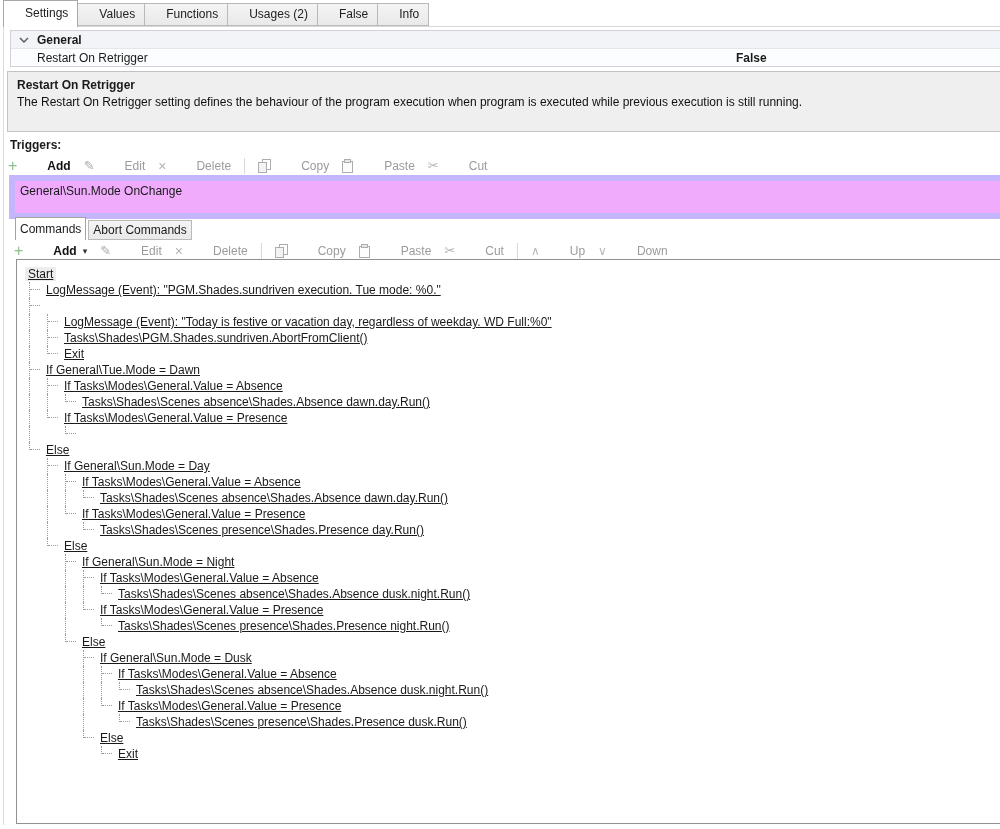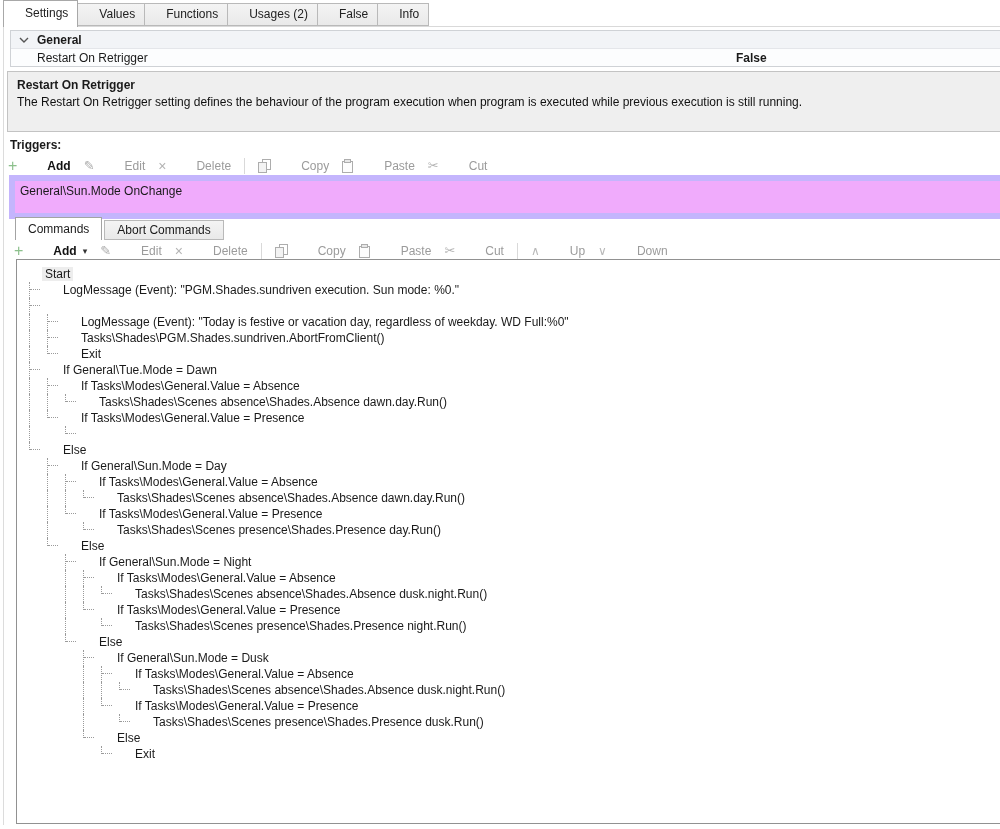--- a/index.html
+++ b/index.html
@@ -45,33 +45,33 @@
   .ic-copy{position:relative;width:13px;height:14px;display:inline-block;}
   .ic-copy::before{content:"";position:absolute;left:4px;top:0;width:7px;height:9px;border:1px solid #adadad;background:#fff;}
   .ic-copy::after{content:"";position:absolute;left:0;top:3px;width:7px;height:9px;border:1px solid #adadad;background:#f3f3f3;}
   .ic-paste{position:relative;width:12px;height:14px;display:inline-block;}
   .ic-paste::before{content:"";position:absolute;left:0;top:2px;width:9px;height:10px;border:1px solid #adadad;background:#fdfdfd;}
   .ic-paste::after{content:"";position:absolute;left:2px;top:0;width:5px;height:2px;border:1px solid #adadad;background:#e7e7e7;}
   .triggerbox{position:absolute;left:9px;top:175px;width:988px;height:32px;border:6px solid #c4b5fd;background:#f0abfc;}
   .trigger-item{padding:3px 5px;white-space:nowrap;}
   
   .tabstrip2{position:absolute;left:15px;top:219px;height:21px;display:flex;align-items:flex-end;}
-  .tab2{padding:3px 12px;border:1px solid #b9b9b9;background:linear-gradient(#f4f4f4,#e9e9e9);height:12px;line-height:12px;}
+  .tab2{padding:3px 4px;border:1px solid #b9b9b9;background:linear-gradient(#f4f4f4,#e9e9e9);height:12px;line-height:12px;}
   .tab2.active{background:#fff;border:1px solid #a3a3a3;border-bottom:none;height:16px;line-height:16px;z-index:2;}
   .tab2+.tab2{margin-left:2px;}
   .toolbar2{position:absolute;left:14px;top:242px;height:18px;}
   
   .treebox{position:absolute;left:16px;top:259px;width:990px;height:565px;border:1px solid #919191;background:#fff;
            padding:6px 0 0 7px;box-sizing:border-box;overflow:hidden;}
   .trow{display:flex;align-items:center;height:16px;white-space:nowrap;}
   .gcell{position:relative;width:18px;height:16px;flex:0 0 18px;}
   .g-v::before,.g-tee::before{content:"";position:absolute;left:5px;top:0;bottom:0;border-left:1px dotted #9a9a9a;}
   .g-elbow::before{content:"";position:absolute;left:5px;top:0;height:8px;border-left:1px dotted #9a9a9a;}
   .g-tee::after,.g-elbow::after{content:"";position:absolute;left:6px;width:10px;top:7px;border-top:1px dotted #9a9a9a;}
-  .tlabel{margin-left:18px;padding:0 3px;}
+  .tlabel{margin-left:1px;padding:0 3px;text-decoration:underline;}
   .tlabel.sel{background:#ededed;}
 </style>
 </head>
 <body>
 
 <div class="tabstrip">
   <div class="tab active">Settings</div>
   <div class="tab">Values</div>
   <div class="tab">Functions</div>
   <div class="tab">Usages (2)</div>
@@ -174,21 +174,21 @@
     <span class="tb-label">Down</span>
   </div>
 </div>
 
 <div class="treebox">
     <div class="trow">
       <span class="tlabel sel">Start</span>
     </div>
     <div class="trow">
       <span class="gcell g-tee"></span>
-      <span class="tlabel">LogMessage (Event): "PGM.Shades.sundriven execution. Sun mode: %0."</span>
+      <span class="tlabel">LogMessage (Event): "PGM.Shades.sundriven execution. Tue mode: %0."</span>
     </div>
     <div class="trow">
       <span class="gcell g-tee"></span>
     </div>
     <div class="trow">
       <span class="gcell g-v"></span>
       <span class="gcell g-tee"></span>
       <span class="tlabel">LogMessage (Event): "Today is festive or vacation day, regardless of weekday. WD Full:%0"</span>
     </div>
     <div class="trow">

